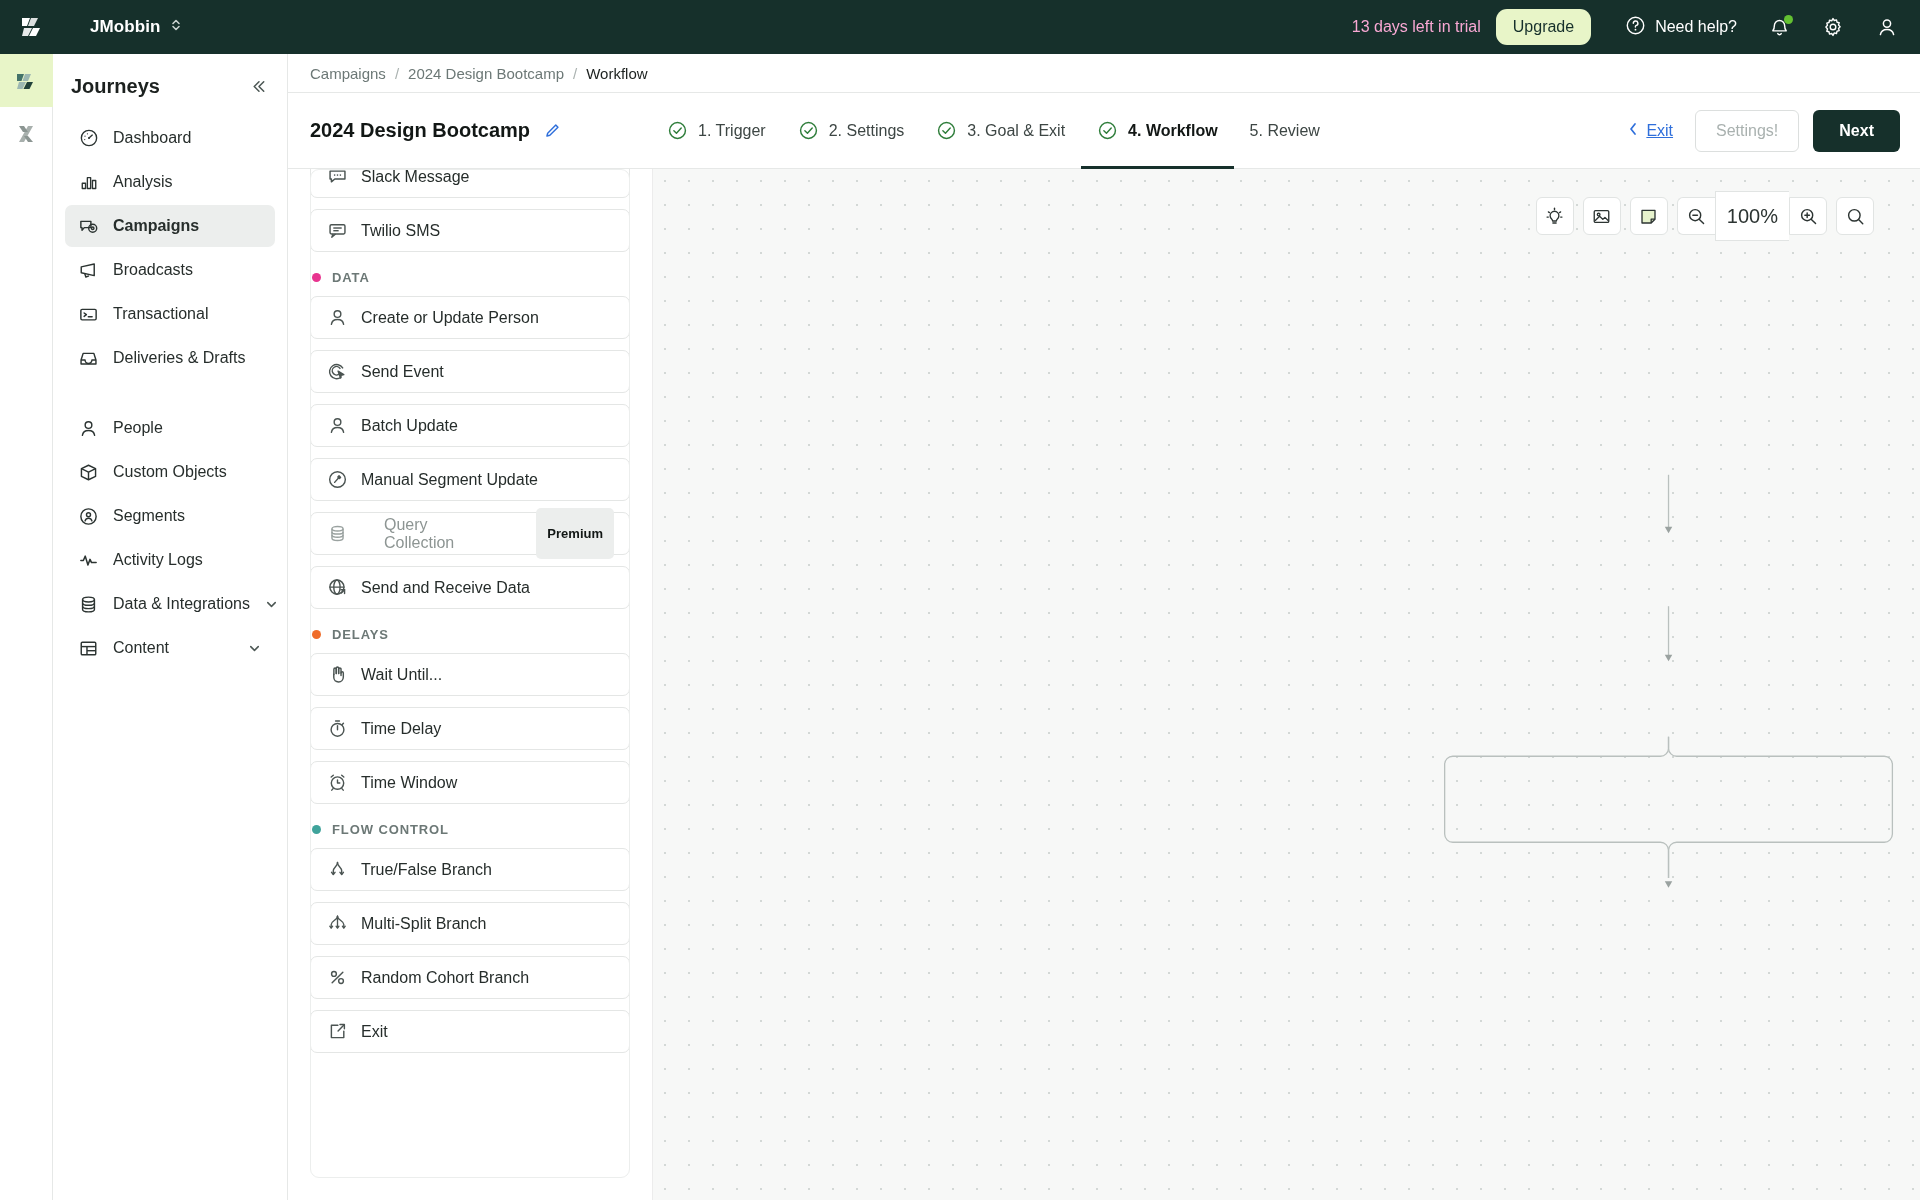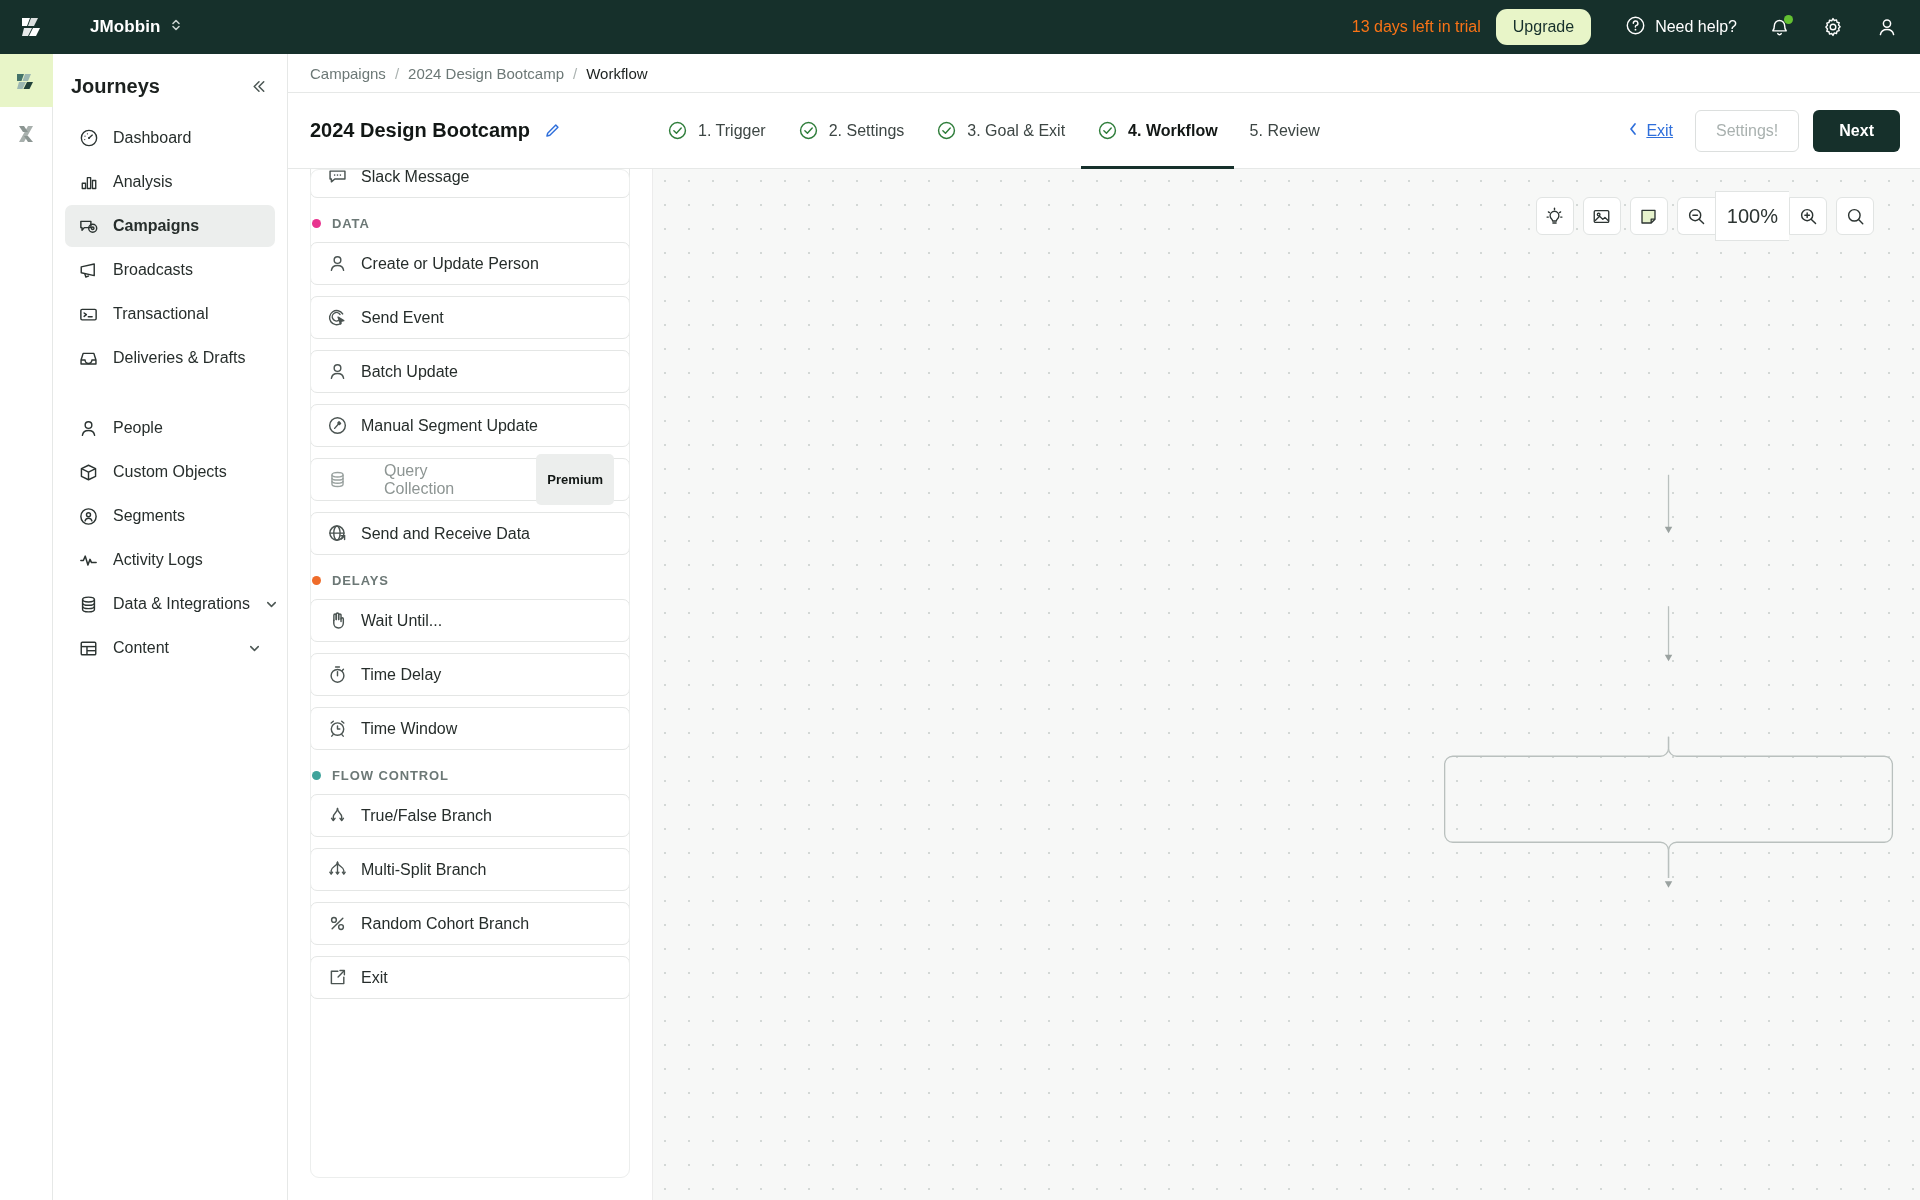--- a/index.html
+++ b/index.html
@@ -14,21 +14,21 @@
   
   .topbar {
     height: 54px; background: #16302b; flex: 0 0 54px;
     display: flex; align-items: center; padding: 0 22px 0 18px;
     color: #ffffff;
   }
   .brand-logo { width: 28px; height: 28px; display: flex; align-items: center; justify-content: center; }
   .workspace { display: flex; align-items: center; gap: 9px; margin-left: 44px; cursor: pointer; }
   .workspace-name { font-size: 17px; font-weight: bold; color: #fff; letter-spacing: .1px; }
   .topbar-spacer { flex: 1 1 auto; }
-  .trial-text { font-size: 16px; color: #f97316; margin-right: 15px; white-space: nowrap; }
+  .trial-text { font-size: 16px; color: #f9a8d4; margin-right: 15px; white-space: nowrap; }
   .upgrade-btn {
     background: #e8f5c8; color: #16302b; border: none; border-radius: 11px;
     font-size: 16px; font-family: inherit; padding: 9px 17px; cursor: pointer; font-weight: normal;
   }
   .need-help { display: flex; align-items: center; gap: 9px; margin-left: 34px; cursor: pointer; }
   .need-help-text { font-size: 16px; color: #ffffff; }
   .topbar-icon { margin-left: 32px; position: relative; cursor: pointer; display: flex; align-items: center; }
   .bell-dot {
     position: absolute; top: -2px; right: -3px; width: 9px; height: 9px;
     border-radius: 50%; background: #63c132;
@@ -497,20 +497,31 @@
                 <svg width="21" height="21" viewBox="0 0 22 22" fill="none" stroke="#4b5452" stroke-width="1.5" stroke-linejoin="round">
                   <path d="M3.2 5.4h15.6v8.2H8.2L4.6 16.6v-3h-1.4Z"></path>
                   <circle cx="8" cy="9.5" r=".85" fill="#4b5452" stroke="none"></circle>
                   <circle cx="11" cy="9.5" r=".85" fill="#4b5452" stroke="none"></circle>
                   <circle cx="14" cy="9.5" r=".85" fill="#4b5452" stroke="none"></circle>
                   </svg>
               </span>
               <span>Slack Message</span>
             </div>
 
+            <div class="blk">
+              <span class="blk-icon">
+                <svg width="21" height="21" viewBox="0 0 22 22" fill="none" stroke="#4b5452" stroke-width="1.5" stroke-linejoin="round">
+                  <rect x="3.2" y="5" width="15.6" height="9.6" rx="1.4"></rect>
+                  <path d="M6.6 8.4h8.8"></path>
+                    <path d="M6.6 11.2h5.6"></path>
+                    <path d="M6.4 14.6 L5 18 l4-3.4"></path>
+                  </svg>
+              </span>
+              <span>Twilio SMS</span>
+            </div>
 
             <div class="cat">
               <span class="cat-dot" style="background:#e8348f"></span>
               <span>DATA</span>
             </div>
 
             <div class="blk">
               <span class="blk-icon">
                 <svg width="21" height="21" viewBox="0 0 22 22" fill="none" stroke="#4b5452" stroke-width="1.5" stroke-linecap="round" stroke-linejoin="round">
                   <circle cx="11" cy="7.4" r="3.5"></circle>

